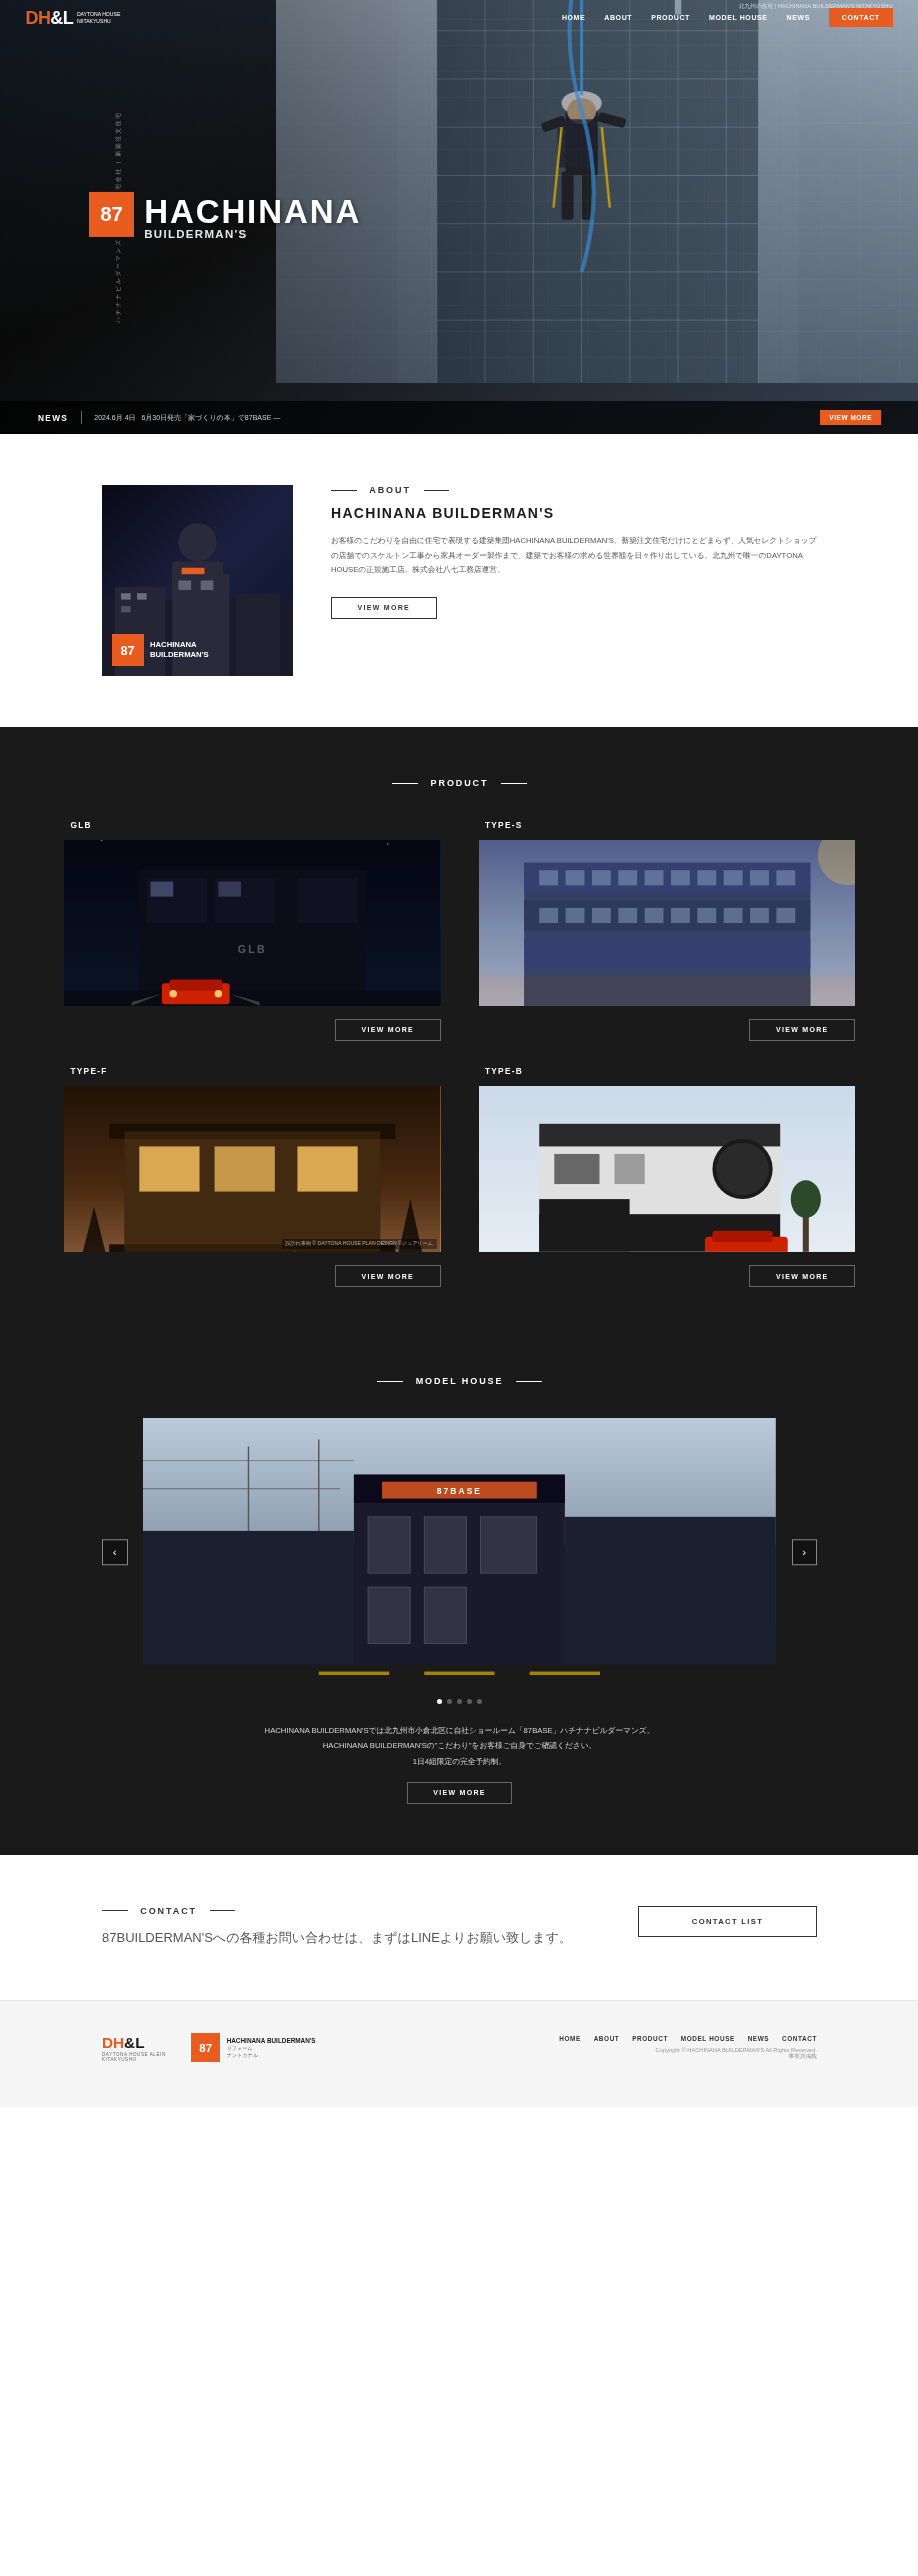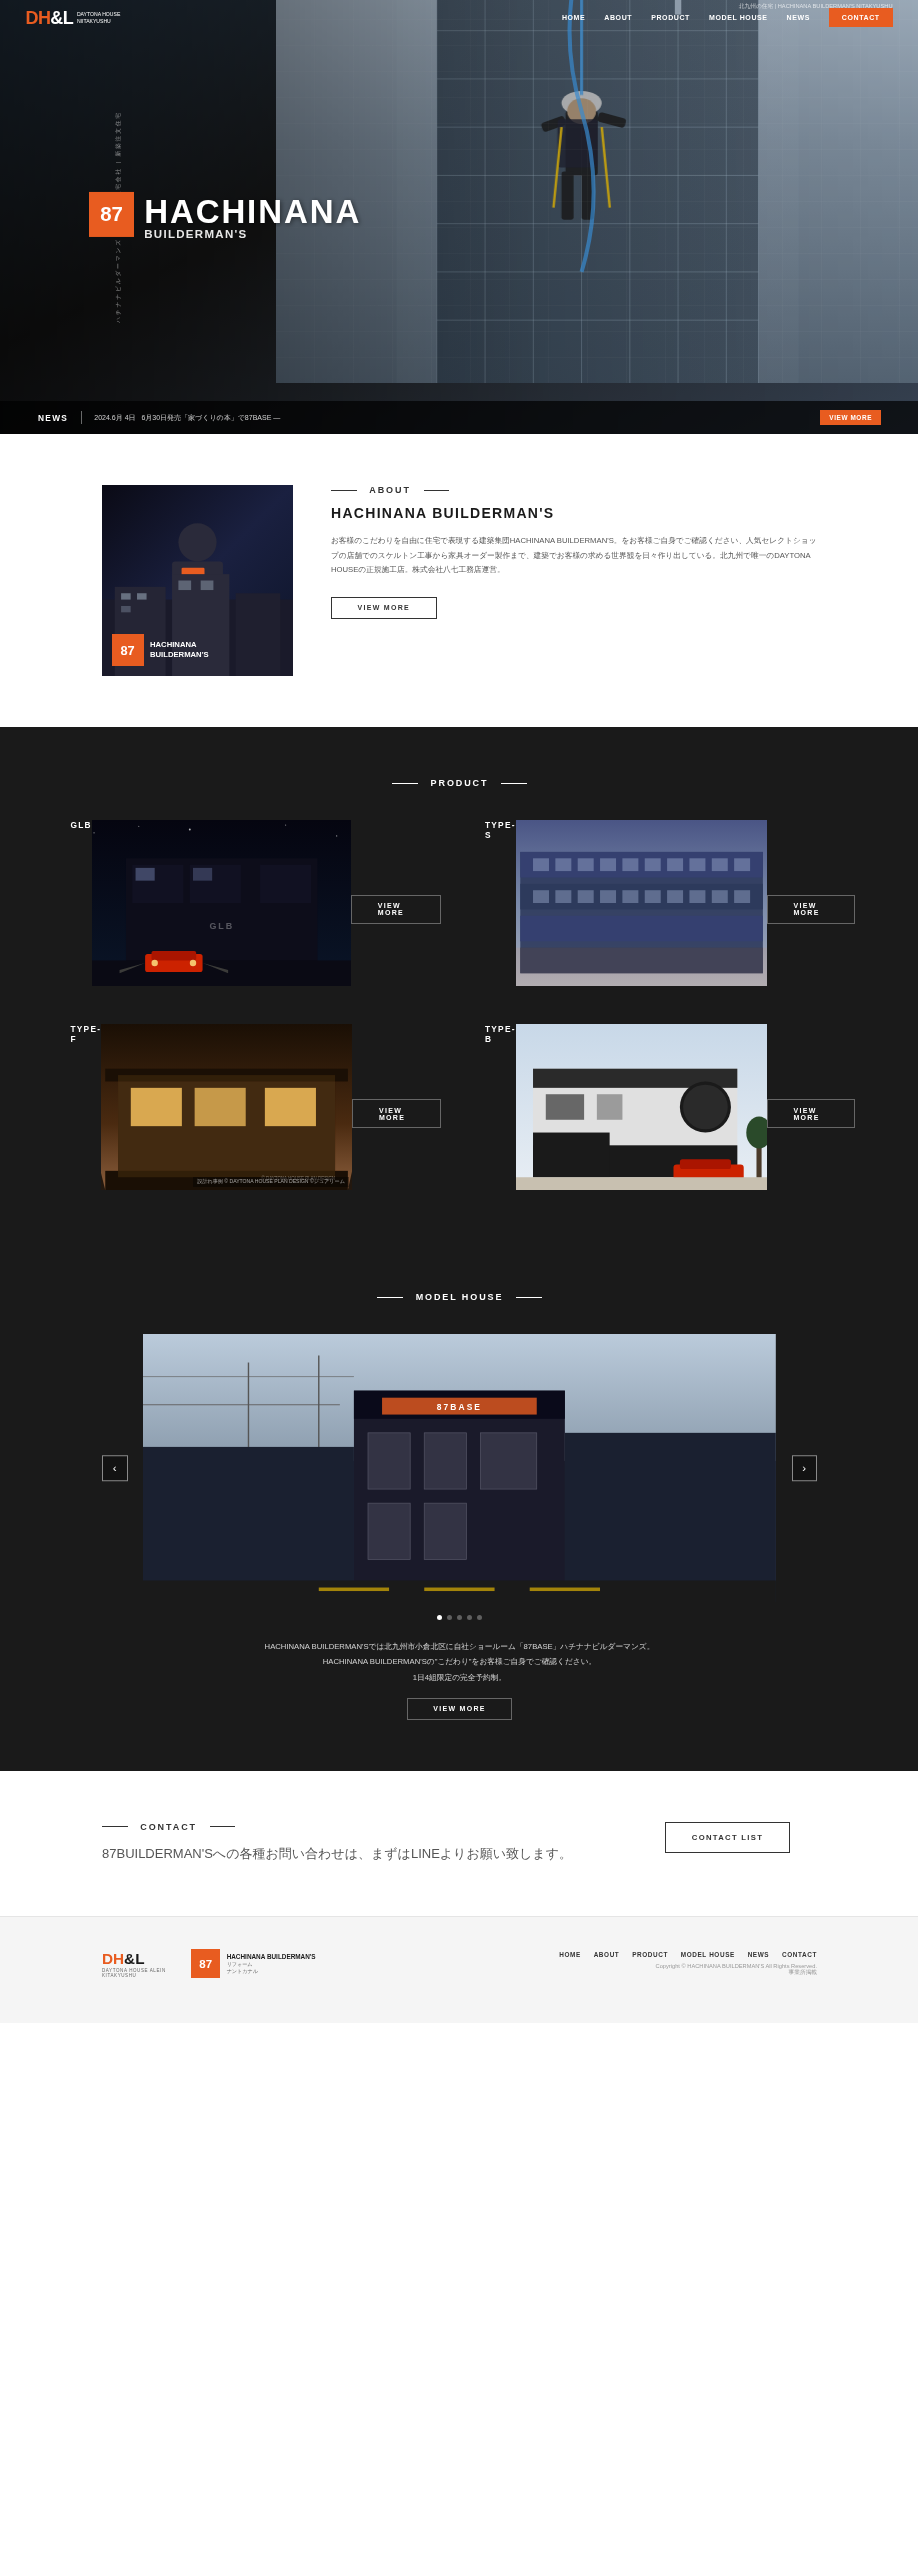--- a/index.html
+++ b/index.html
@@ -264,21 +264,22 @@
     .section-header-centered .section-title-wrapper {
       justify-content: center;
     }
     .product-grid {
       display: grid;
       grid-template-columns: 1fr 1fr;
       gap: 25.5px 38px;
     }
     .product-item {
       display: flex;
-      align-items: center;
+      flex-direction: column;
+      align-items: flex-end;
     }
     .product-label {
       color: #fff;
       font-size: 8.3px;
       font-weight: 700;
       letter-spacing: 1.3px;
       margin-bottom: 10.2px;
       align-self: flex-start;
       padding-left: 6.4px;
     }
@@ -397,21 +398,20 @@
       font-size: 13px;
       color: #555;
       line-height: 1.8;
       margin-top: 7px;
     }
     .contact-right {
       display: flex;
       flex-direction: column;
       gap: 10.2px;
       min-width: 179px;
-      align-items: center;
     }
     .btn-contact-list {
       display: block;
       border: 0.6px solid #333;
       padding: 10.2px 25.5px;
       font-size: 7.7px;
       font-weight: 700;
       letter-spacing: 1.3px;
       color: #333;
       text-decoration: none;
@@ -708,21 +708,21 @@
       </div>
     </div>
   </div>
   <div class="about-content">
     <div class="section-title-wrapper">
       <div class="section-title-line"></div>
       <span class="section-title">ABOUT</span>
       <div class="section-title-line"></div>
     </div>
     <h2 class="about-heading">HACHINANA BUILDERMAN'S</h2>
-    <p class="about-text">お客様のこだわりを自由に住宅で表現する建築集団HACHINANA BUILDERMAN'S。をお客様ご自身でご確認ください、人気セレクトショップの店舗でのスケルトン工事から家具オーダー製作まで、建築でお客様の求める世界観を日々作り出している。北九州で唯一のDAYTONA HOUSEの正規施工店。株式会社八七工務店運営。</p>
+    <p class="about-text">お客様のこだわりを自由に住宅で表現する建築集団HACHINANA BUILDERMAN'S。新築注文住宅だけにとどまらず、人気セレクトショップの店舗でのスケルトン工事から家具オーダー製作まで、建築でお客様の求める世界観を日々作り出している。北九州で唯一のDAYTONA HOUSEの正規施工店。株式会社八七工務店運営。</p>
     <a href="#" class="btn-view-more">VIEW MORE</a>
   </div>
 </section>
 
 <section class="product-section">
   <div class="section-header-centered">
     <div class="section-title-wrapper">
       <div class="section-title-line"></div>
       <span class="section-title">PRODUCT</span>
       <div class="section-title-line"></div>

